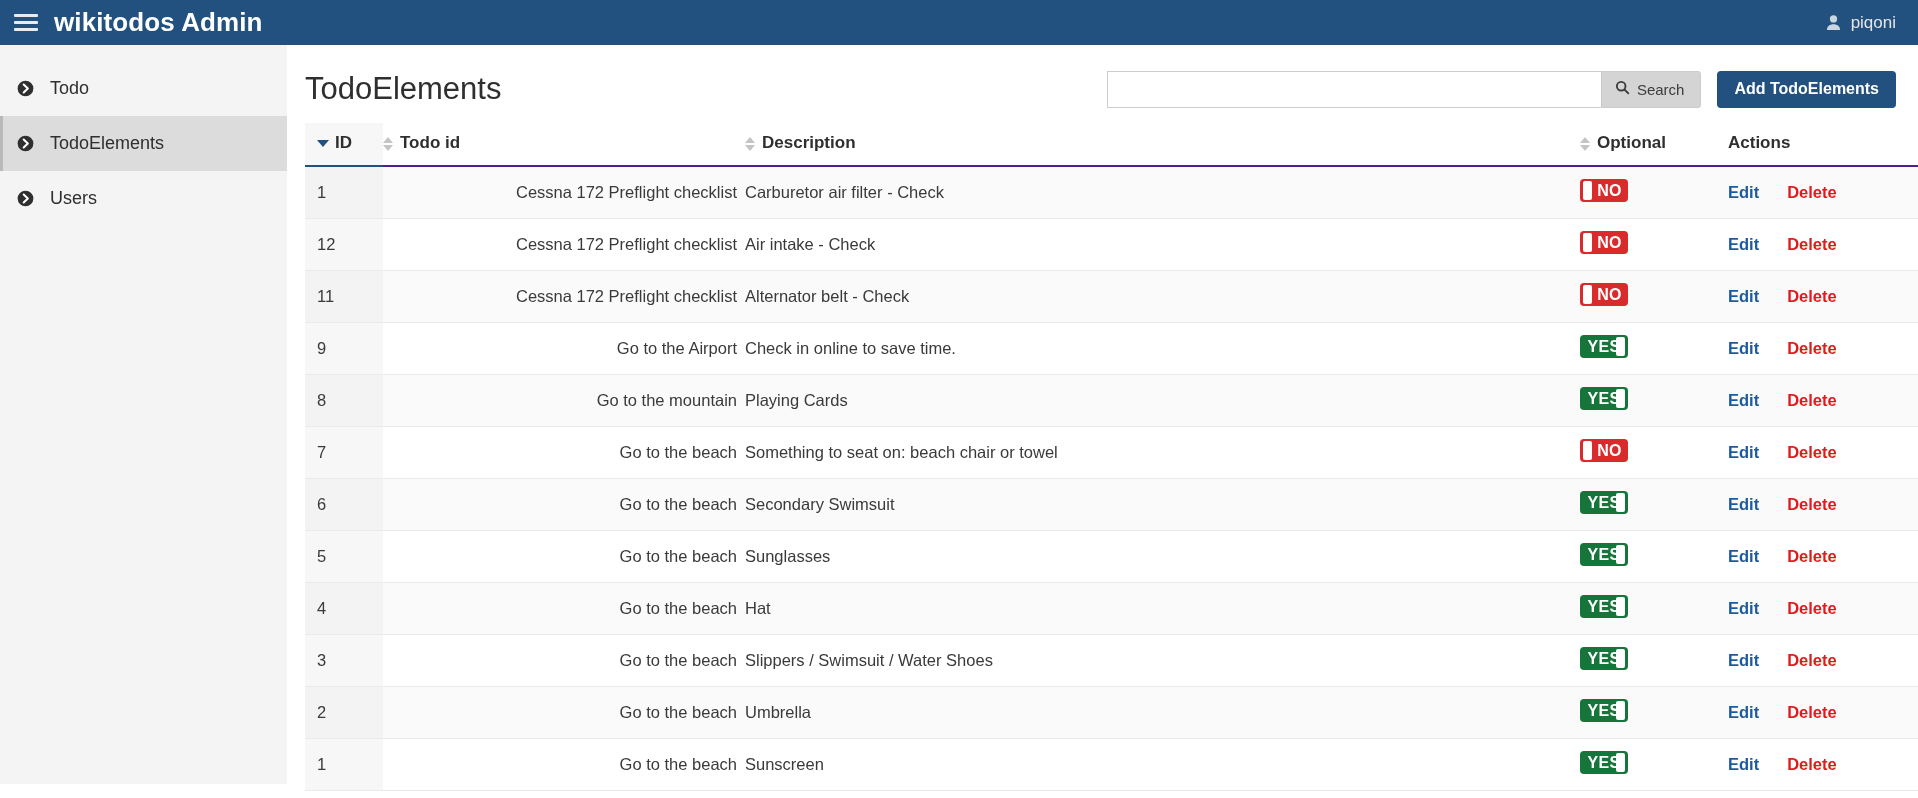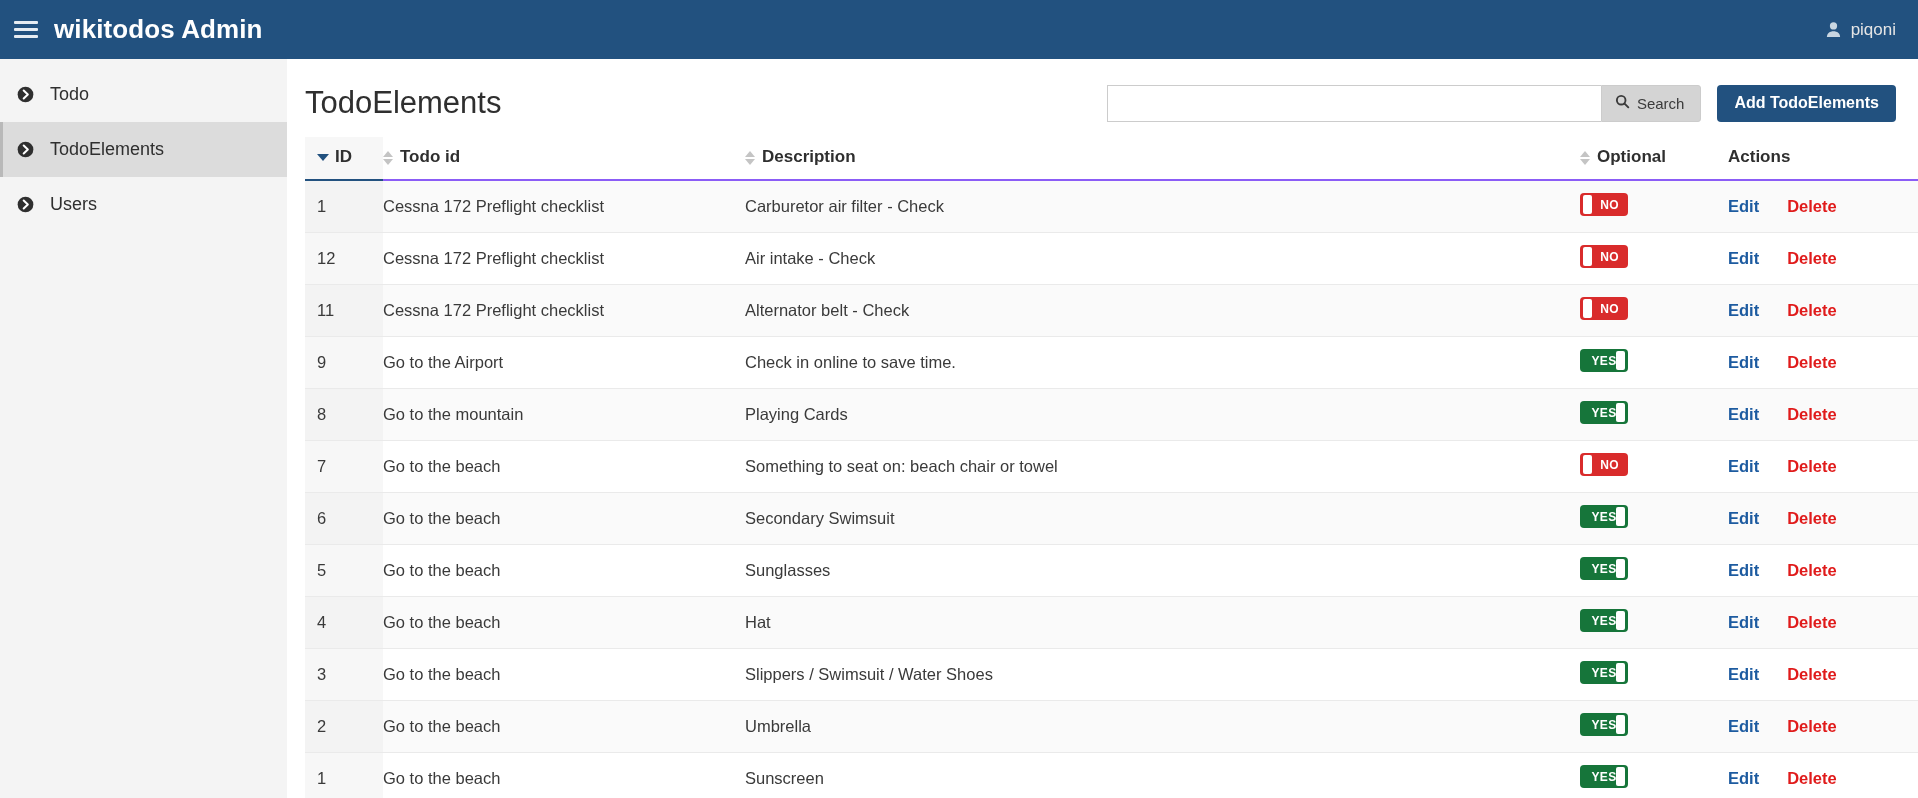--- a/index.html
+++ b/index.html
@@ -7,21 +7,21 @@
     margin: 0; padding: 0;
     width: 1918px; height: 798px;
     overflow: hidden;
     background: #ffffff;
     font-family: "Liberation Sans", sans-serif;
     -webkit-font-smoothing: antialiased;
   }
 
   
   .navbar {
-    height: 59px;
+    height: 45px;
     background: #22517f;
     display: flex;
     align-items: center;
     padding: 0 22px 0 14px;
     position: relative;
   }
   .hamburger {
     width: 26px; height: 26px;
     display: flex; flex-direction: column;
     justify-content: center; gap: 4px;
@@ -49,21 +49,21 @@
   .user-icon svg { display: block; }
 
   
   .layout { display: flex; height: 739px; }
 
   
   .sidebar {
     width: 287px;
     flex: 0 0 287px;
     background: #f4f4f4;
-    padding-top: 8px;
+    padding-top: 16px;
   }
   .side-item {
     display: flex;
     align-items: center;
     height: 55px;
     padding-left: 14px;
     gap: 16px;
     color: #2f2f2f;
     font-size: 18px;
     cursor: pointer;
@@ -150,21 +150,21 @@
     border-collapse: collapse;
     margin-top: 7px;
     table-layout: fixed;
   }
   table.grid th {
     text-align: left;
     font-size: 17px;
     font-weight: bold;
     color: #2f2f2f;
     padding: 10px 8px 12px 0;
-    border-bottom: 2px solid #8b5cf6;
+    border-bottom: 2px solid #4c1d95;
     vertical-align: bottom;
     white-space: nowrap;
   }
   table.grid th.sorted {
     border-bottom: 2px solid #22517f;
     background: #f7f7f7;
   }
   table.grid td {
     font-size: 16.5px;
     color: #3a3a3a;
@@ -173,21 +173,21 @@
     vertical-align: middle;
     white-space: nowrap;
     overflow: hidden;
     text-overflow: ellipsis;
   }
   table.grid tbody tr.odd td { background: #fafafa; }
   table.grid td.sortedcol { background: #f7f7f7; }
   table.grid tbody tr.odd td.sortedcol { background: #f3f3f3; }
 
   .col-id   { width: 78px;  padding-left: 12px !important; }
-  .col-todo { width: 362px; }
+  .col-todo { width: 362px; text-align: right; }
   .col-desc { width: auto; }
   .col-opt  { width: 148px; }
   .col-act  { width: 190px; }
   th.col-id, td.col-id { padding-left: 12px; }
 
   
   .caret-down {
     display: inline-block;
     width: 0; height: 0;
     border-left: 6px solid transparent;
@@ -224,21 +224,21 @@
   }
   .toggle .knob {
     position: absolute;
     top: 2px;
     width: 9px;
     height: 19px;
     background: #ffffff;
     border-radius: 2px;
   }
   .toggle .txt {
-    font-size: 12px;
+    font-size: 16px;
     font-weight: bold;
     color: #ffffff;
     position: absolute;
     width: 100%;
     text-align: center;
     letter-spacing: 0.3px;
   }
   .toggle.yes { background: #16753a; }
   .toggle.yes .knob { right: 3px; }
   .toggle.yes .txt { padding-right: 0; }

